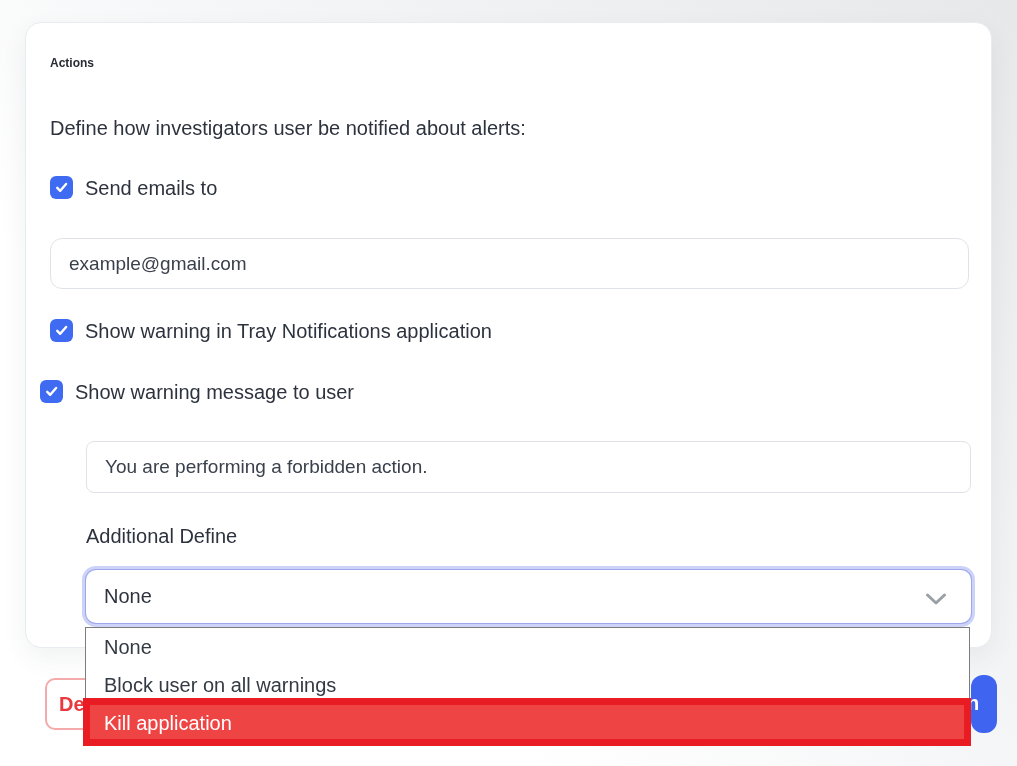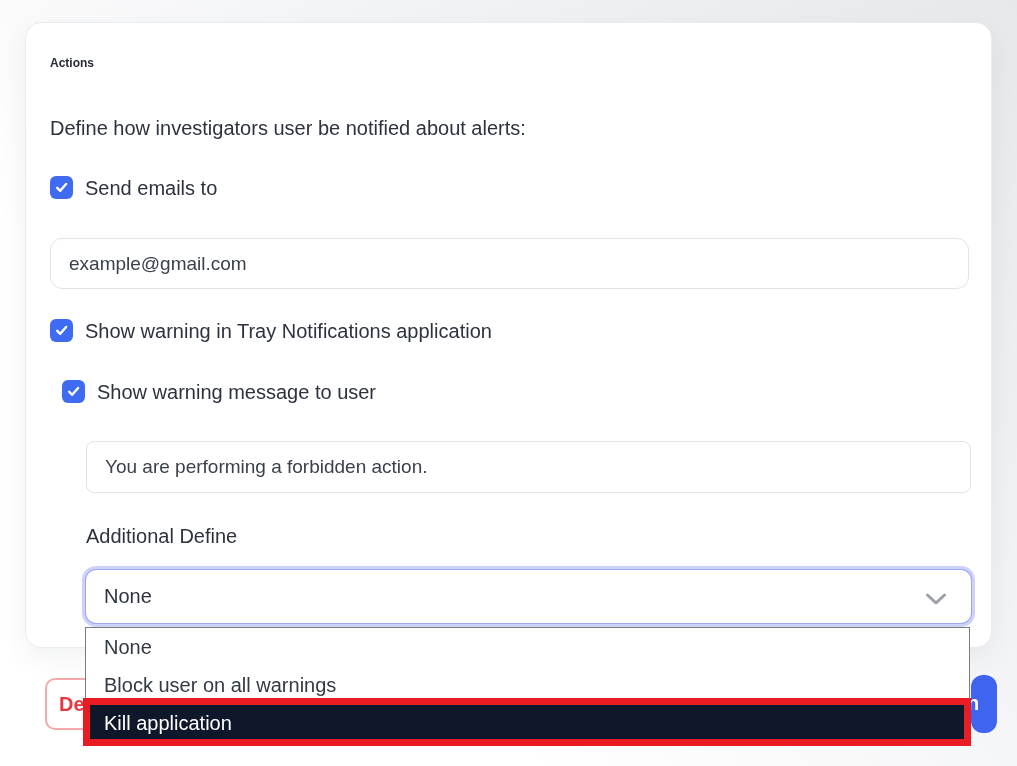--- a/index.html
+++ b/index.html
@@ -18,21 +18,21 @@
     position:absolute;left:24px;top:33px;
     font-size:12px;font-weight:700;color:#272c34;
   }
   .panel-desc{
     position:absolute;left:24px;top:94px;
     font-size:20px;color:#2d333e;
   }
   .check-row{position:absolute;display:flex;align-items:flex-start;gap:12px;}
   .row1{left:24px;top:153px;}
   .row2{left:24px;top:296px;}
-  .row3{left:36px;top:357px;}
+  .row3{left:14px;top:357px;}
   .checkbox{
     width:23px;height:23px;border-radius:6px;background:#3e6bf1;
     display:flex;align-items:center;justify-content:center;flex:0 0 auto;
   }
   .checkbox svg{display:block;}
   .check-label{font-size:20px;color:#2d333e;line-height:24px;}
   .text-input{
     position:absolute;box-sizing:border-box;background:#fff;
     border:1px solid #dfe3e8;color:#3a414c;font-size:19px;
     font-family:"Liberation Sans",sans-serif;padding:0 18px;outline:none;
@@ -52,21 +52,21 @@
   .chevron{position:absolute;right:24px;top:21px;}
   .dropdown{
     position:absolute;left:85px;top:627px;width:883px;
     background:#ffffff;border:1px solid #7d7d7d;z-index:20;
     box-sizing:content-box;
   }
   .option{
     height:38px;line-height:38px;padding-left:18px;
     font-size:20px;color:#333a44;white-space:nowrap;cursor:pointer;
   }
-  .option.highlighted{background:#0f172a;color:#ffffff;}
+  .option.highlighted{background:#ef4444;color:#ffffff;}
   .annotation-box{
     position:absolute;left:83px;top:698px;width:888px;height:48px;
     box-sizing:border-box;border:7px solid #ea1c23;z-index:30;
     pointer-events:none;
   }
   .delete-button{
     position:absolute;left:45px;top:678px;width:88px;height:52px;
     box-sizing:border-box;background:#ffffff;border:2px solid #f4a9ab;
     border-radius:10px;color:#e9383e;font-weight:700;font-size:20px;
     display:flex;align-items:center;justify-content:center;

